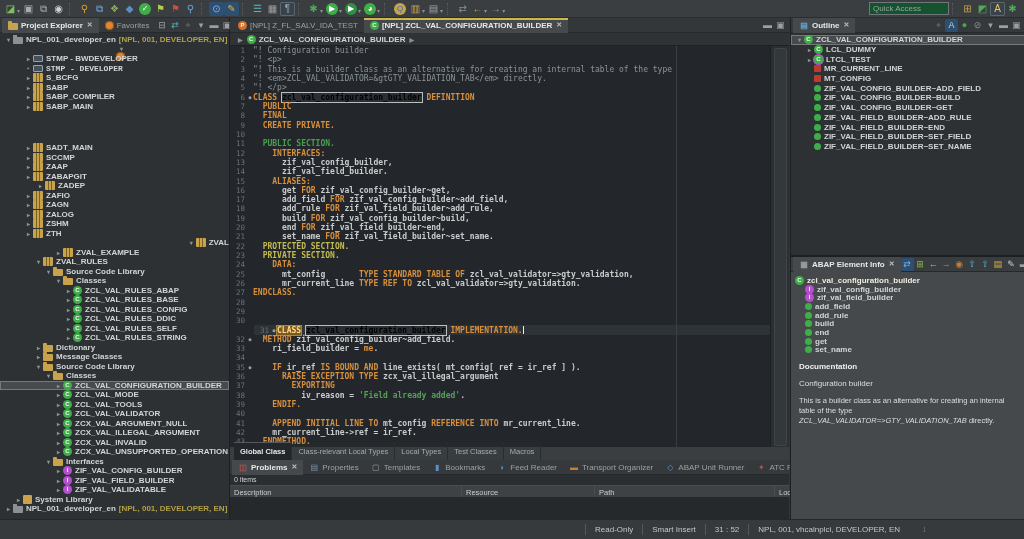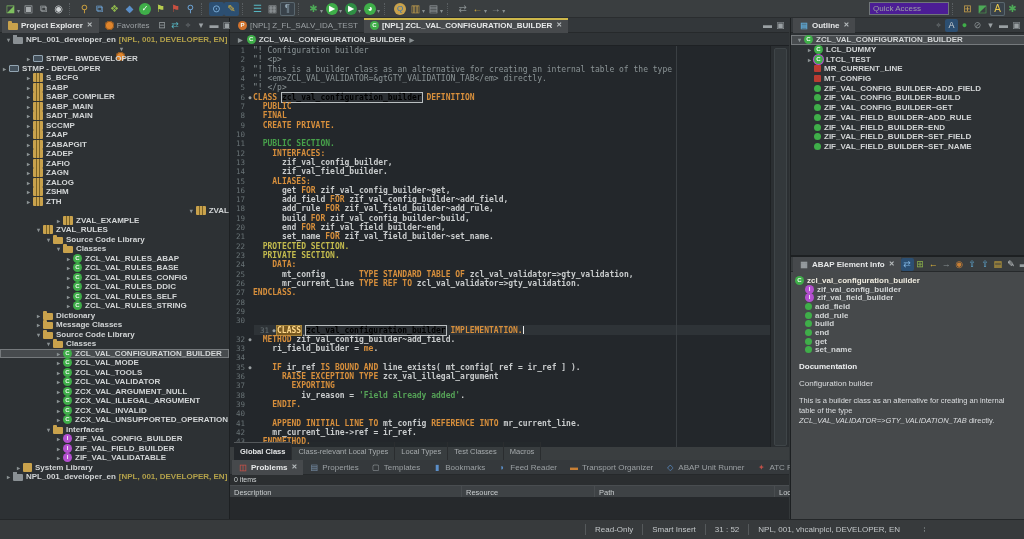--- a/index.html
+++ b/index.html
@@ -10,21 +10,21 @@
     display:flex;align-items:center;padding-left:3px;box-sizing:border-box;}
   .tbi{width:15px;height:14px;display:inline-flex;align-items:center;justify-content:center;
     font-size:10px;line-height:14px;border-radius:2px;flex:none;cursor:default;}
   .tbi.hl{background:#2c4f72;}
   .tbi.bx{box-shadow:inset 0 0 0 1px #5a676f;background:#39424a;}
   .tbi.rnd{border-radius:50%;width:12px;height:12px;font-size:8px;margin:0 2px;}
   .dd{color:#8a9193;font-size:6px;margin:4px 1px 0 -1px;flex:none;}
   .tsep{width:4px;height:12px;border-left:1px dotted #595e61;margin:0 3px;flex:none;}
   #qa{margin-left:auto;display:flex;align-items:center;}
   #qa-input{width:72px;height:11px;border:1px solid #70767a;color:#9aa0a3;font-size:8px;
-    padding:0 3px;display:flex;align-items:center;background:#4c1d95;}
+    padding:0 3px;display:flex;align-items:center;background:#14532d;}
   
   .vbar{display:flex;align-items:center;height:15px;background:#35393c;border-bottom:1px solid #26292b;
     padding-left:2px;box-sizing:border-box;}
   .vtab{display:flex;align-items:center;height:15px;padding:0 6px;font-size:8px;color:#9ba0a3;
     background:transparent;flex:none;white-space:nowrap;}
   .vtab.active{background:#46494c;color:#e6e8e9;font-weight:700;position:relative;}
   .vtab.goldtop.active:before{content:"";position:absolute;left:0;top:0;right:0;height:2px;background:#cdb74a;}
   .vtab .x{margin-left:4px;color:#b7bcbe;font-size:7px;font-weight:700;}
   .vicons{margin-left:auto;display:flex;align-items:center;padding-right:2px;}
   .vic{width:13px;height:13px;display:inline-flex;align-items:center;justify-content:center;
@@ -203,21 +203,21 @@
       <div class="trow" style="height: 9.5px; padding-left: 14px; flex-direction: column;">
         <span class="arr">▾</span>
         <span class="ticon t-star"></span>
         <span class="lbl">Favorite Packages</span>
       </div>
       <div class="trow" style="height: 9.5px; padding-left: 24px;">
         <span class="arr">▸</span>
         <span class="ticon t-mon"></span>
         <span class="lbl">STMP - BWDEVELOPER</span>
       </div>
-      <div class="trow" style="height: 9.5px; ">
+      <div class="trow" style="height: 9.5px; padding-left: 24px; font-family: Liberation Mono, monospace;">
         <span class="arr">▸</span>
         <span class="ticon t-mon"></span>
         <span class="lbl">STMP - DEVELOPER</span>
       </div>
       <div class="trow" style="height: 9.5px; padding-left: 24px;">
         <span class="arr">▸</span>
         <span class="ticon t-pkg"></span>
         <span class="lbl">S_BCFG</span>
       </div>
       <div class="trow" style="height: 9.5px; padding-left: 24px;">
@@ -228,41 +228,41 @@
       <div class="trow" style="height: 9.5px; padding-left: 24px;">
         <span class="arr">▸</span>
         <span class="ticon t-pkg"></span>
         <span class="lbl">SABP_COMPILER</span>
       </div>
       <div class="trow" style="height: 9.5px; padding-left: 24px;">
         <span class="arr">▸</span>
         <span class="ticon t-pkg"></span>
         <span class="lbl">SABP_MAIN</span>
       </div>
-      <div class="trow" style="height: 9.5px; padding-left: 24px;">
+      <div class="trow" style="height: 9.5px; padding-left: 24px; margin-top: 32px;">
         <span class="arr">▸</span>
         <span class="ticon t-pkg"></span>
         <span class="lbl">SADT_MAIN</span>
       </div>
       <div class="trow" style="height: 9.5px; padding-left: 24px;">
         <span class="arr">▸</span>
         <span class="ticon t-pkg"></span>
         <span class="lbl">SCCMP</span>
       </div>
       <div class="trow" style="height: 9.5px; padding-left: 24px;">
         <span class="arr">▸</span>
         <span class="ticon t-pkg"></span>
         <span class="lbl">ZAAP</span>
       </div>
       <div class="trow" style="height: 9.5px; padding-left: 24px;">
         <span class="arr">▸</span>
         <span class="ticon t-pkg"></span>
         <span class="lbl">ZABAPGIT</span>
       </div>
-      <div class="trow" style="height: 9.5px; padding-left: 24px;">
+      <div class="trow" style="height: 9.5px; padding-left: 24px; margin-left: 12px;">
         <span class="arr">▸</span>
         <span class="ticon t-pkg"></span>
         <span class="lbl">ZADEP</span>
       </div>
       <div class="trow" style="height: 9.5px; padding-left: 24px;">
         <span class="arr">▸</span>
         <span class="ticon t-pkg"></span>
         <span class="lbl">ZAFIO</span>
       </div>
       <div class="trow" style="height: 9.5px; padding-left: 24px;">

